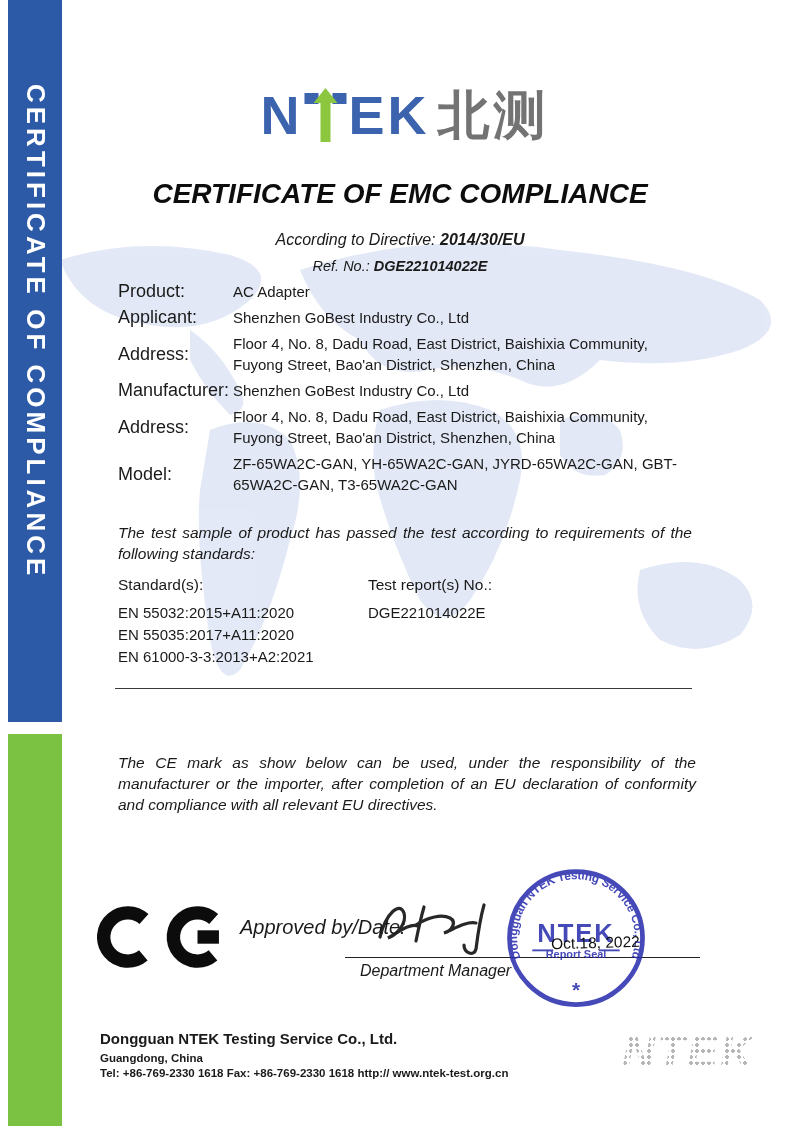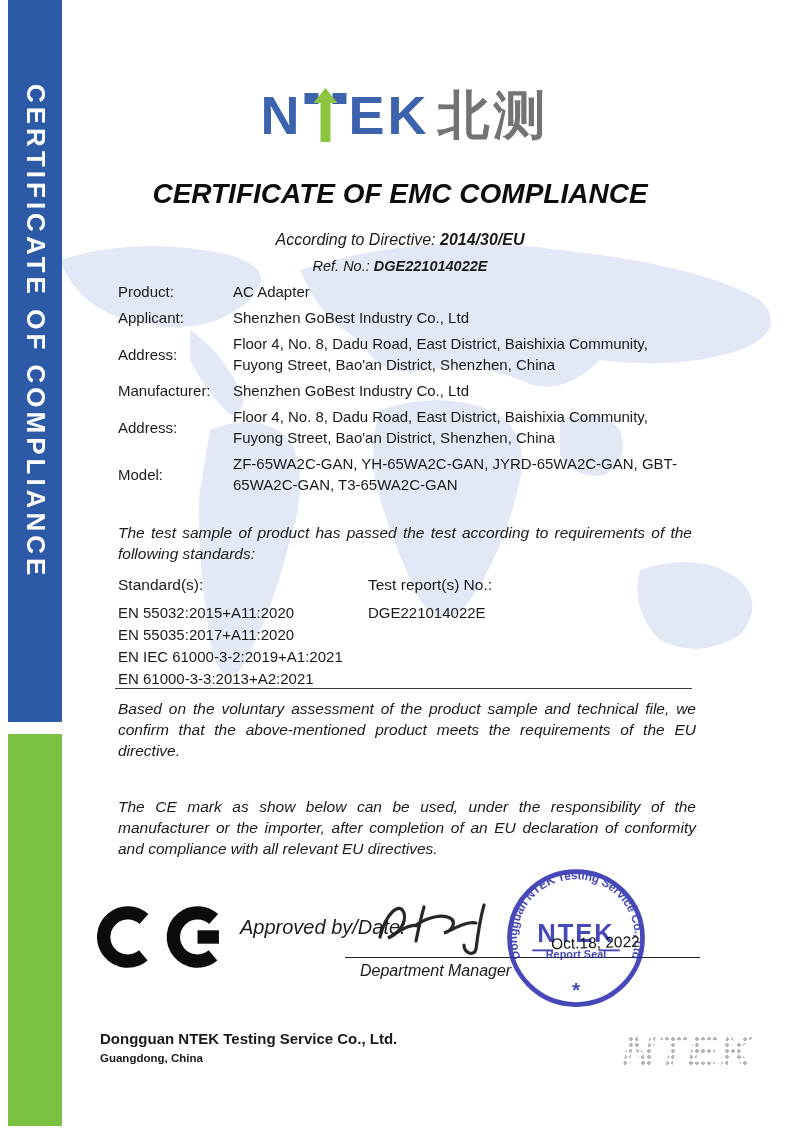--- a/index.html
+++ b/index.html
@@ -40,35 +40,35 @@
   .doc-title { position:absolute; top:178px; left:100px; width:600px; text-align:center;
     font-size:28px; font-weight:bold; font-style:italic; color:#0d0d0d; z-index:3; }
   .sub1 { position:absolute; top:231px; left:100px; width:600px; text-align:center;
     font-size:16px; font-style:italic; z-index:3; }
   .sub1 b, .sub2 b { font-weight:bold; }
   .sub2 { position:absolute; top:258px; left:100px; width:600px; text-align:center;
     font-size:14.5px; font-style:italic; z-index:3; }
   
   .fields { position:absolute; top:281px; left:118px; width:578px; z-index:3; }
   .frow { display:flex; align-items:center; margin-bottom:5px; }
-  .flabel { width:115px; flex:0 0 115px; font-size:15px; line-height:21px; }
+  .flabel { width:115px; flex:0 0 115px; font-size:18px; line-height:21px; }
   .fvalue { flex:1; font-size:15px; line-height:21px; }
   
   .intro { position:absolute; top:522px; left:118px; width:574px;
     font-size:15.5px; font-style:italic; line-height:21px; text-align:justify; z-index:3; }
   .std-col { position:absolute; top:576px; left:118px; width:250px; z-index:3; }
   .rep-col { position:absolute; top:576px; left:368px; width:250px; z-index:3; }
   .col-head { font-size:15.5px; margin-bottom:8px; }
   .std-item, .rep-val { font-size:15px; line-height:22px; }
   .divider { position:absolute; top:688px; left:115px; width:577px;
     border-top:1.5px solid #3a3a3a; z-index:3; }
   .para1 { position:absolute; top:698px; left:118px; width:578px;
     font-size:15.5px; font-style:italic; line-height:21px; text-align:justify; z-index:3; }
   .para2 { position:absolute; top:752px; left:118px; width:578px;
-    font-size:15.5px; font-style:italic; line-height:21px; text-align:justify; z-index:3;margin-top:44px; }
+    font-size:15.5px; font-style:italic; line-height:21px; text-align:justify; z-index:3; }
   
   .ce-svg { position:absolute; left:97px; top:888px; z-index:3; }
   .approved-label { position:absolute; left:240px; top:916px; font-size:20px; font-style:italic; z-index:3; }
   .sig-line { position:absolute; left:345px; top:957px; width:355px; border-top:1.5px solid #222; z-index:3; }
   .role { position:absolute; left:360px; top:962px; font-size:16px; font-style:italic; z-index:3; }
   .sig-svg { position:absolute; left:372px; top:893px; z-index:4; }
   .stamp-svg { position:absolute; left:500px; top:860px; z-index:5; opacity:.87; }
   .stamp-date { position:absolute; left:551px; top:934px; font-size:15.5px; color:#111;
     transform:rotate(-1.5deg); z-index:6; }
   
@@ -148,31 +148,29 @@
       <div class="fvalue">ZF-65WA2C-GAN, YH-65WA2C-GAN, JYRD-65WA2C-GAN, GBT-65WA2C-GAN, T3-65WA2C-GAN</div>
     </div>
   </div>
 
   <div class="intro">The test sample of product has passed the test according to requirements of the following standards:</div>
 
   <div class="std-col">
     <div class="col-head">Standard(s):</div>
     <div class="std-item">EN 55032:2015+A11:2020</div>
     <div class="std-item">EN 55035:2017+A11:2020</div>
-    <div class="std-item">EN IEC 61000-3-2:2019+A1:2021</div>
     <div class="std-item">EN 61000-3-3:2013+A2:2021</div>
   </div>
   <div class="rep-col">
     <div class="col-head">Test report(s) No.:</div>
     <div class="rep-val">DGE221014022E</div>
   </div>
 
   <div class="divider"></div>
 
-  <div class="para1">Based on the voluntary assessment of the product sample and technical file, we confirm that the above-mentioned product meets the requirements of the EU directive.</div>
   <div class="para2">The CE mark as show below can be used, under the responsibility of the manufacturer or the importer, after completion of an EU declaration of conformity and compliance with all relevant EU directives.</div>
 
   <svg class="ce-svg" width="134" height="98" viewBox="0 0 200 100">
     <g fill="none" stroke="#0c0c0c" stroke-width="20">
       <circle cx="46" cy="50" r="36" stroke-dasharray="163.4 62.8" transform="rotate(50 46 50)"></circle>
       <circle cx="150" cy="50" r="36" stroke-dasharray="163.4 62.8" transform="rotate(50 150 50)"></circle>
       <line x1="150" y1="50" x2="182" y2="50"></line>
     </g>
   </svg>
 
@@ -202,17 +200,18 @@
     <line x1="104" y1="93" x2="126" y2="93" stroke="#2b2fae" stroke-width="2"></line>
     <text x="80" y="101" text-anchor="middle" font-size="11.5" font-weight="bold" fill="#2b2fae">Report Seal</text>
     <text x="80" y="142" text-anchor="middle" font-size="22" font-weight="bold" fill="#2b2fae">*</text>
   </svg>
 
   <div class="stamp-date">Oct.18, 2022</div>
 
   <div class="footer">
     <div class="f-company">Dongguan NTEK Testing Service Co., Ltd.</div>
     <div class="f-line">Guangdong, China</div>
+    <div class="f-line">Tel: +86-769-2330 1618 Fax: +86-769-2330 1618 http:// www.ntek-test.org.cn</div>
   </div>
 
   <div class="watermark">NTEK</div>
 
 </div>
 
 </body></html>

